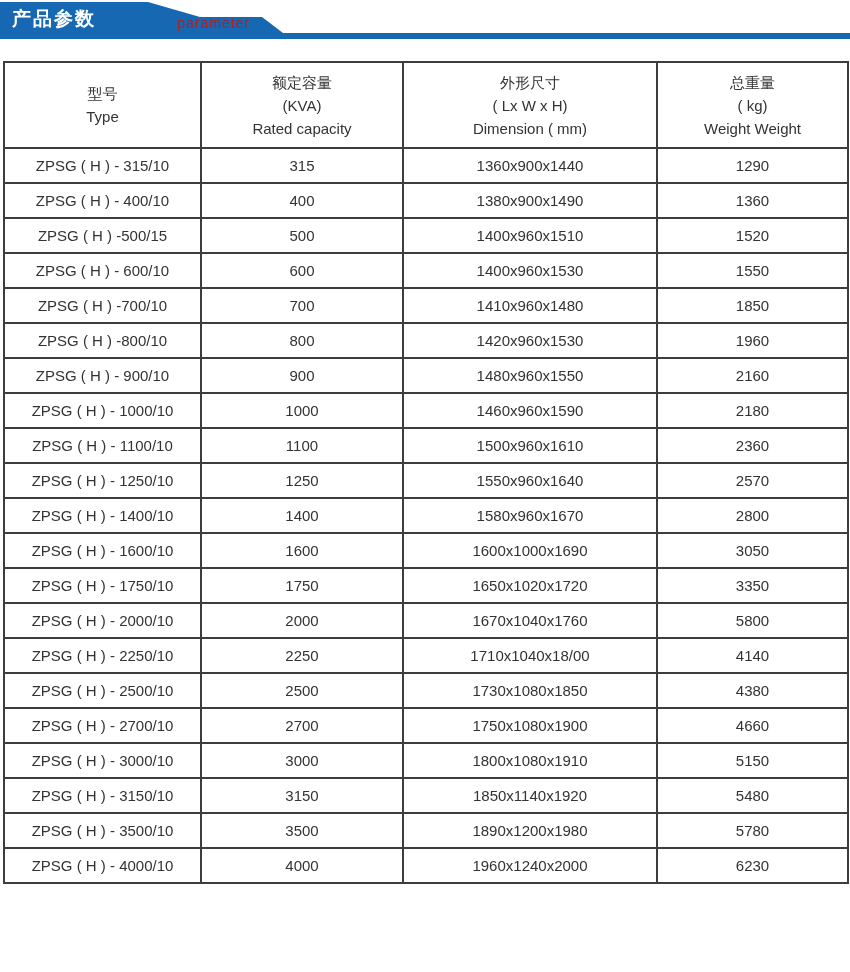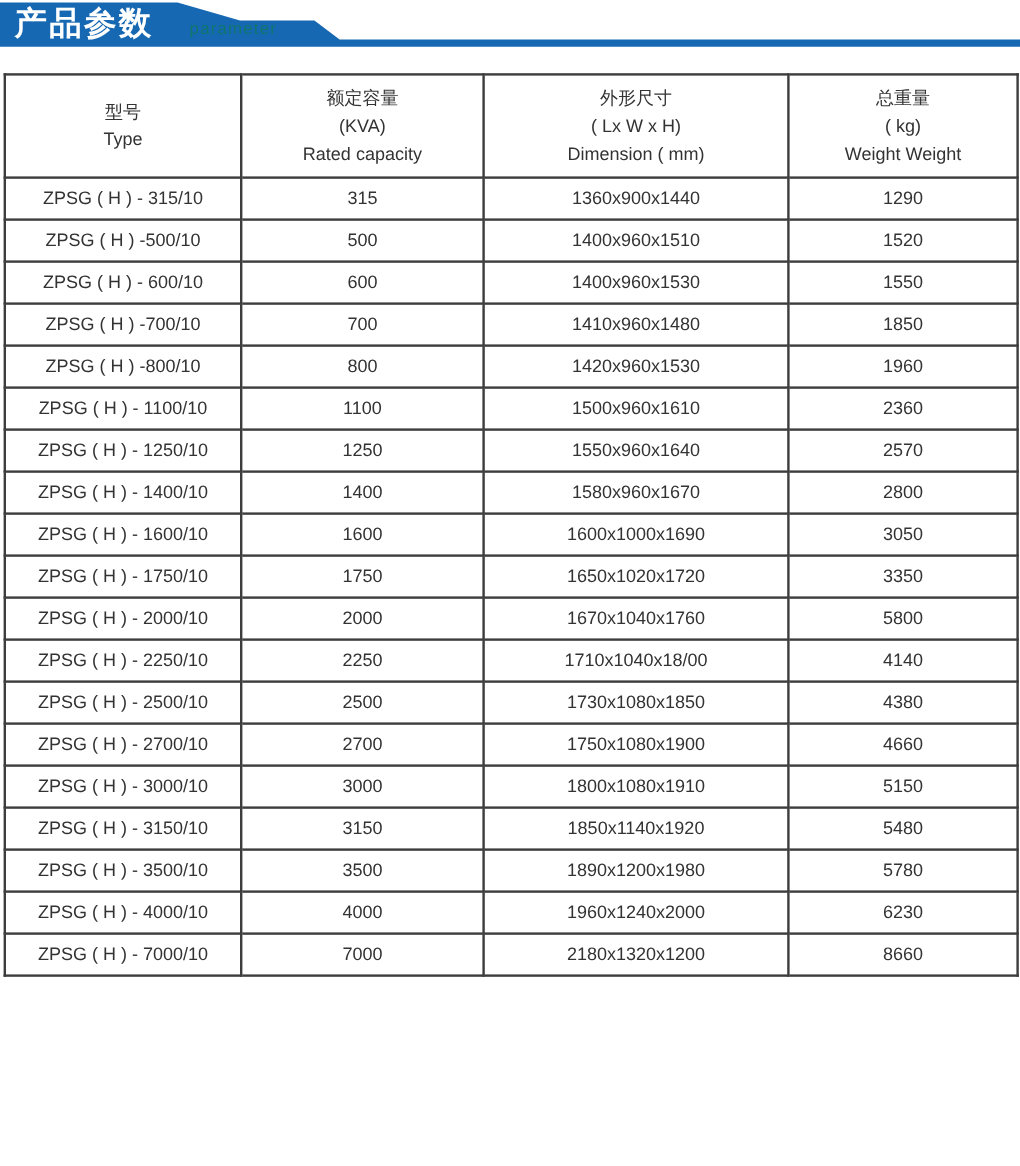--- a/index.html
+++ b/index.html
@@ -18,33 +18,33 @@
   }
   .banner svg {
     position: absolute;
     left: 0; top: 0;
   }
   .banner-title {
     position: absolute;
     left: 12px;
     top: 1px;
     color: #ffffff;
-    font-size: 27px;
+    font-size: 19px;
     font-weight: bold;
     letter-spacing: 2px;
     line-height: 36px;
     white-space: nowrap;
   }
   .banner-sub {
     position: absolute;
     left: 158px;
     top: 14px;
     width: 92px;
-    text-align: left;
-    color: #0f766e;
+    text-align: right;
+    color: #b91c1c;
     font-size: 14px;
     letter-spacing: 1px;
     line-height: 18px;
     white-space: nowrap;
   }
   
   table.params {
     border-collapse: collapse;
     table-layout: fixed;
     margin-left: 3px;
@@ -114,21 +114,27 @@
       </tr>
   </thead>
   <tbody>
       <tr>
         <td>ZPSG ( H ) - 315/10</td>
         <td>315</td>
         <td>1360x900x1440</td>
         <td>1290</td>
       </tr>
       <tr>
-        <td>ZPSG ( H ) -500/10</td>
+        <td>ZPSG ( H ) - 400/10</td>
+        <td>400</td>
+        <td>1380x900x1490</td>
+        <td>1360</td>
+      </tr>
+      <tr>
+        <td>ZPSG ( H ) -500/15</td>
         <td>500</td>
         <td>1400x960x1510</td>
         <td>1520</td>
       </tr>
       <tr>
         <td>ZPSG ( H ) - 600/10</td>
         <td>600</td>
         <td>1400x960x1530</td>
         <td>1550</td>
       </tr>
@@ -138,20 +144,32 @@
         <td>1410x960x1480</td>
         <td>1850</td>
       </tr>
       <tr>
         <td>ZPSG ( H ) -800/10</td>
         <td>800</td>
         <td>1420x960x1530</td>
         <td>1960</td>
       </tr>
       <tr>
+        <td>ZPSG ( H ) - 900/10</td>
+        <td>900</td>
+        <td>1480x960x1550</td>
+        <td>2160</td>
+      </tr>
+      <tr>
+        <td>ZPSG ( H ) - 1000/10</td>
+        <td>1000</td>
+        <td>1460x960x1590</td>
+        <td>2180</td>
+      </tr>
+      <tr>
         <td>ZPSG ( H ) - 1100/10</td>
         <td>1100</td>
         <td>1500x960x1610</td>
         <td>2360</td>
       </tr>
       <tr>
         <td>ZPSG ( H ) - 1250/10</td>
         <td>1250</td>
         <td>1550x960x1640</td>
         <td>2570</td>
@@ -215,20 +233,14 @@
         <td>3500</td>
         <td>1890x1200x1980</td>
         <td>5780</td>
       </tr>
       <tr>
         <td>ZPSG ( H ) - 4000/10</td>
         <td>4000</td>
         <td>1960x1240x2000</td>
         <td>6230</td>
       </tr>
-      <tr>
-        <td>ZPSG ( H ) - 7000/10</td>
-        <td>7000</td>
-        <td>2180x1320x1200</td>
-        <td>8660</td>
-      </tr>
     </tbody>
 </table>
 
 </body></html>

